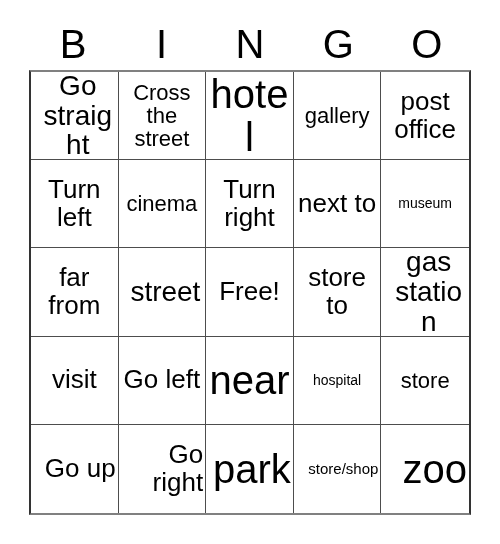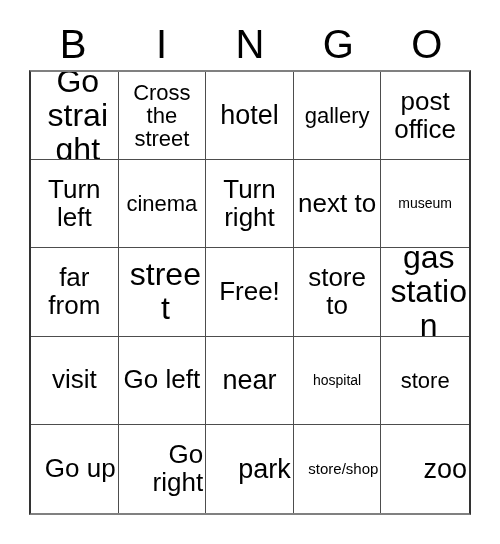--- a/index.html
+++ b/index.html
@@ -79,23 +79,23 @@
     text-align: right;
   }
   .cell-text {
     display: block;
     width: 100%;
     line-height: 1.06;
     word-break: break-word;
     color: #000000;
   }
   
-  .fs-xl  { font-size: 27px; }
+  .fs-xl  { font-size: 40px; }
   .fs-lg  { font-size: 26px; }
-  .fs-md  { font-size: 32px; margin-left: 7px; }
+  .fs-md  { font-size: 28px; margin-left: 7px; }
   .fs-sm  { font-size: 22px; }
   .fs-xs  { font-size: 14px; }
   .fs-xxs { font-size: 15px; }
 </style>
 </head>
 <body>
 
 <div id="bingo-card">
 
   <div class="header-row">

